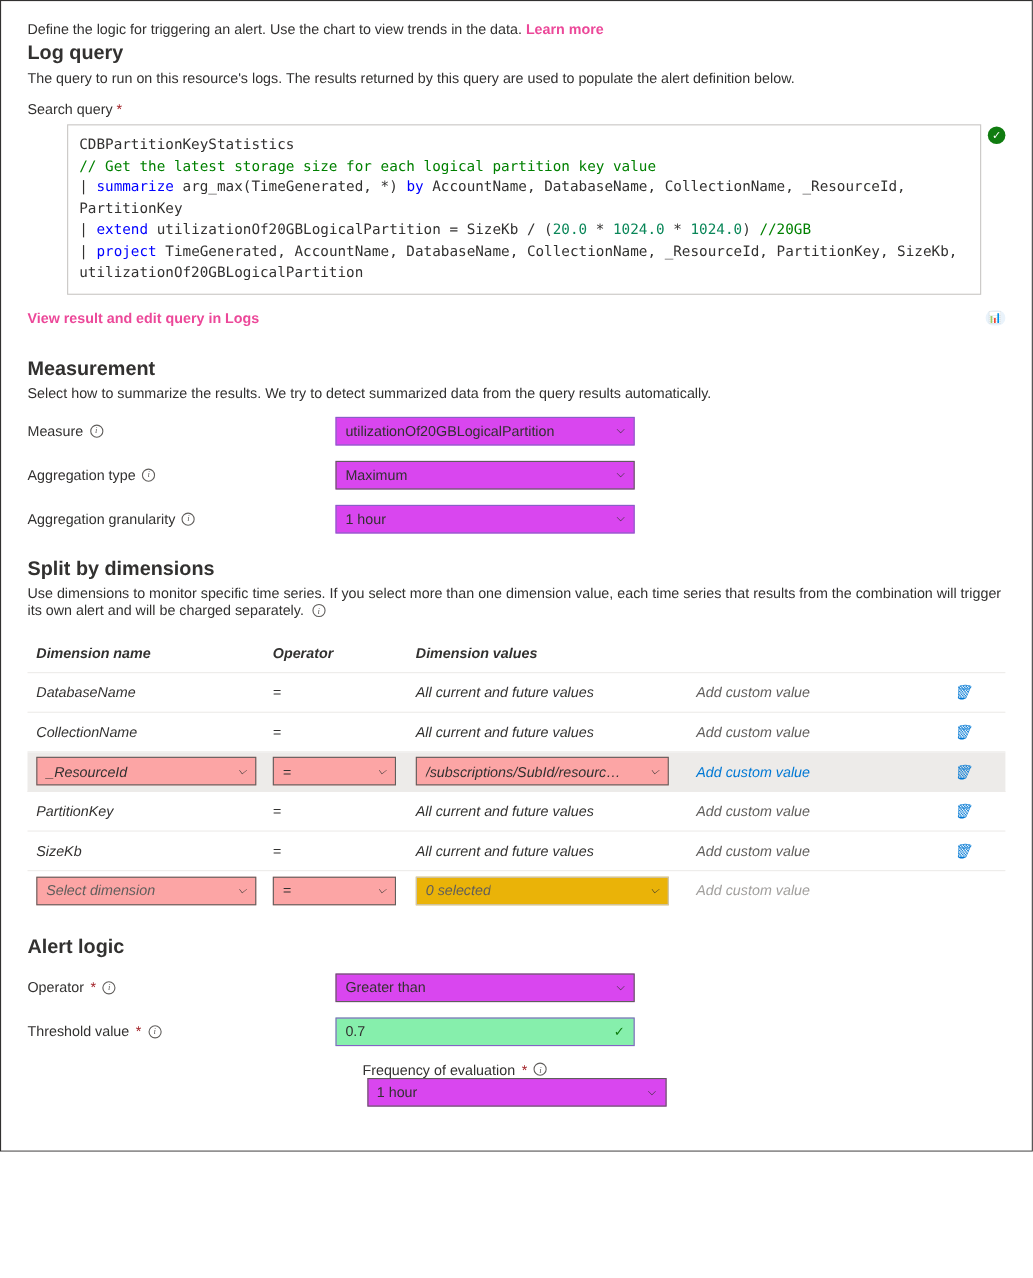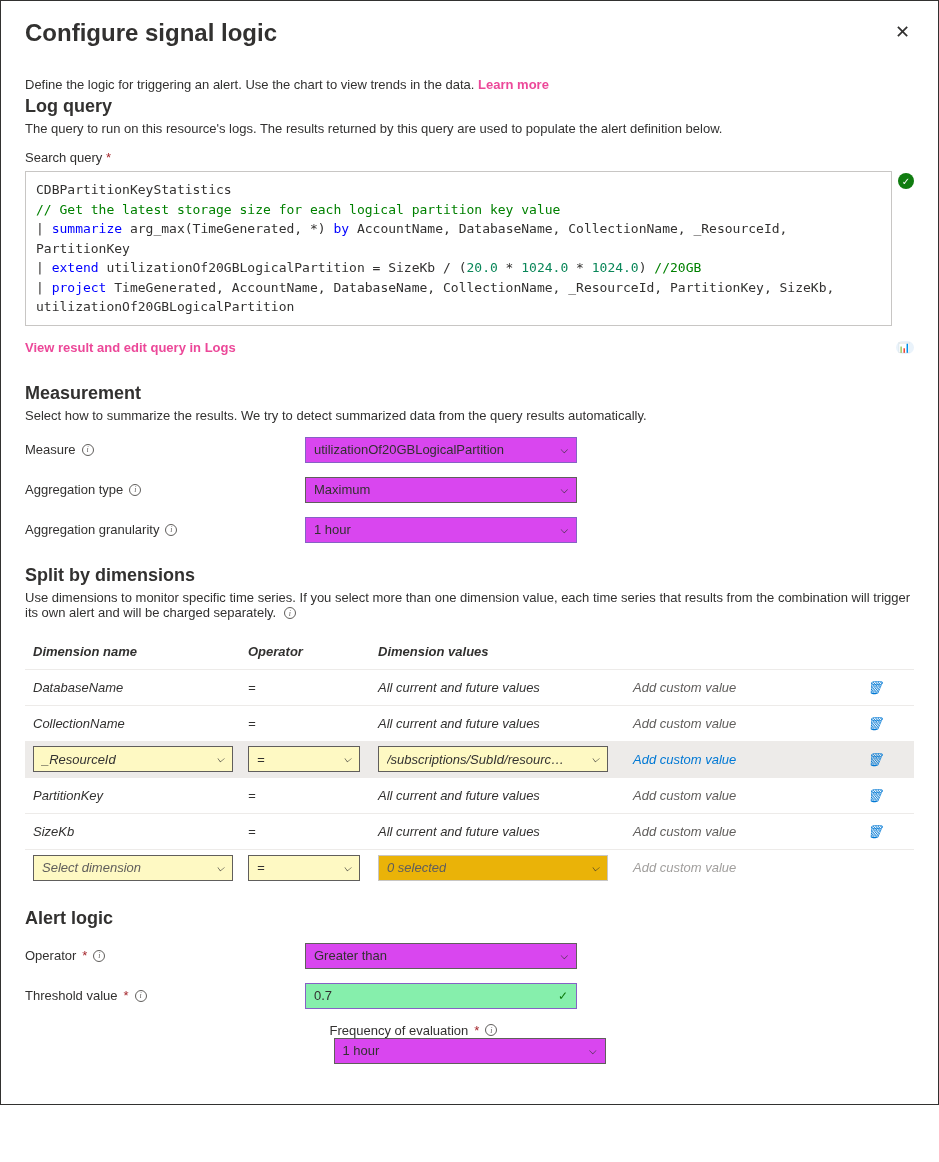--- a/index.html
+++ b/index.html
@@ -50,20 +50,21 @@
   .query-box {
     flex: 1;
     border: 1px solid #c8c6c4;
     padding: 8px 10px;
     font-family: "Consolas", "Menlo", monospace;
     font-size: 13px;
     line-height: 1.5;
     white-space: pre-wrap;
     word-break: break-word;
     min-height: 140px;
+    margin-left: 36px;
   }
   .kw { color: #0000ff; }
   .cm { color: #008000; }
   .num { color: #098658; }
   .op { color: #323130; }
   .check-icon {
     width: 16px; height: 16px;
     background: #107c10;
     border-radius: 50%;
     color: #fff;
@@ -160,21 +161,21 @@
     color: #0078d4;
     cursor: pointer;
   }
   .mini-select {
     display: flex;
     align-items: center;
     justify-content: space-between;
     border: 1px solid #605e5c;
     height: 26px;
     padding: 0 8px;
-    background: #fef9c3;
+    background: #fca5a5;
     cursor: pointer;
   }
   .mini-select.wide { width: 200px; }
   .mini-select.op   { width: 112px; }
   .mini-select.val  { width: 230px; }
   .mini-select .txt.placeholder { color: #605e5c; }
   .mini-select.val .txt {
     white-space: nowrap;
     overflow: hidden;
     text-overflow: ellipsis;
@@ -198,24 +199,20 @@
     background: #86efac;
   }
   .input-box .val { flex: 1; }
   .ok-check { color: #107c10; font-size: 12px; }
 </style>
 </head>
 <body>
 
 <div class="panel">
 
-  <div class="header-row">
-    <h1>Configure signal logic</h1>
-    <div class="close-x">✕</div>
-  </div>
 
   <p class="intro">
     <span>Define the logic for triggering an alert. Use the chart to view trends in the data. </span><a class="link">Learn more</a>
   </p>
 
   <h2>Log query</h2>
   <p class="desc">The query to run on this resource's logs. The results returned by this query are used to populate the alert definition below.</p>
 
   <div class="label-row">
     <span>Search query</span>

